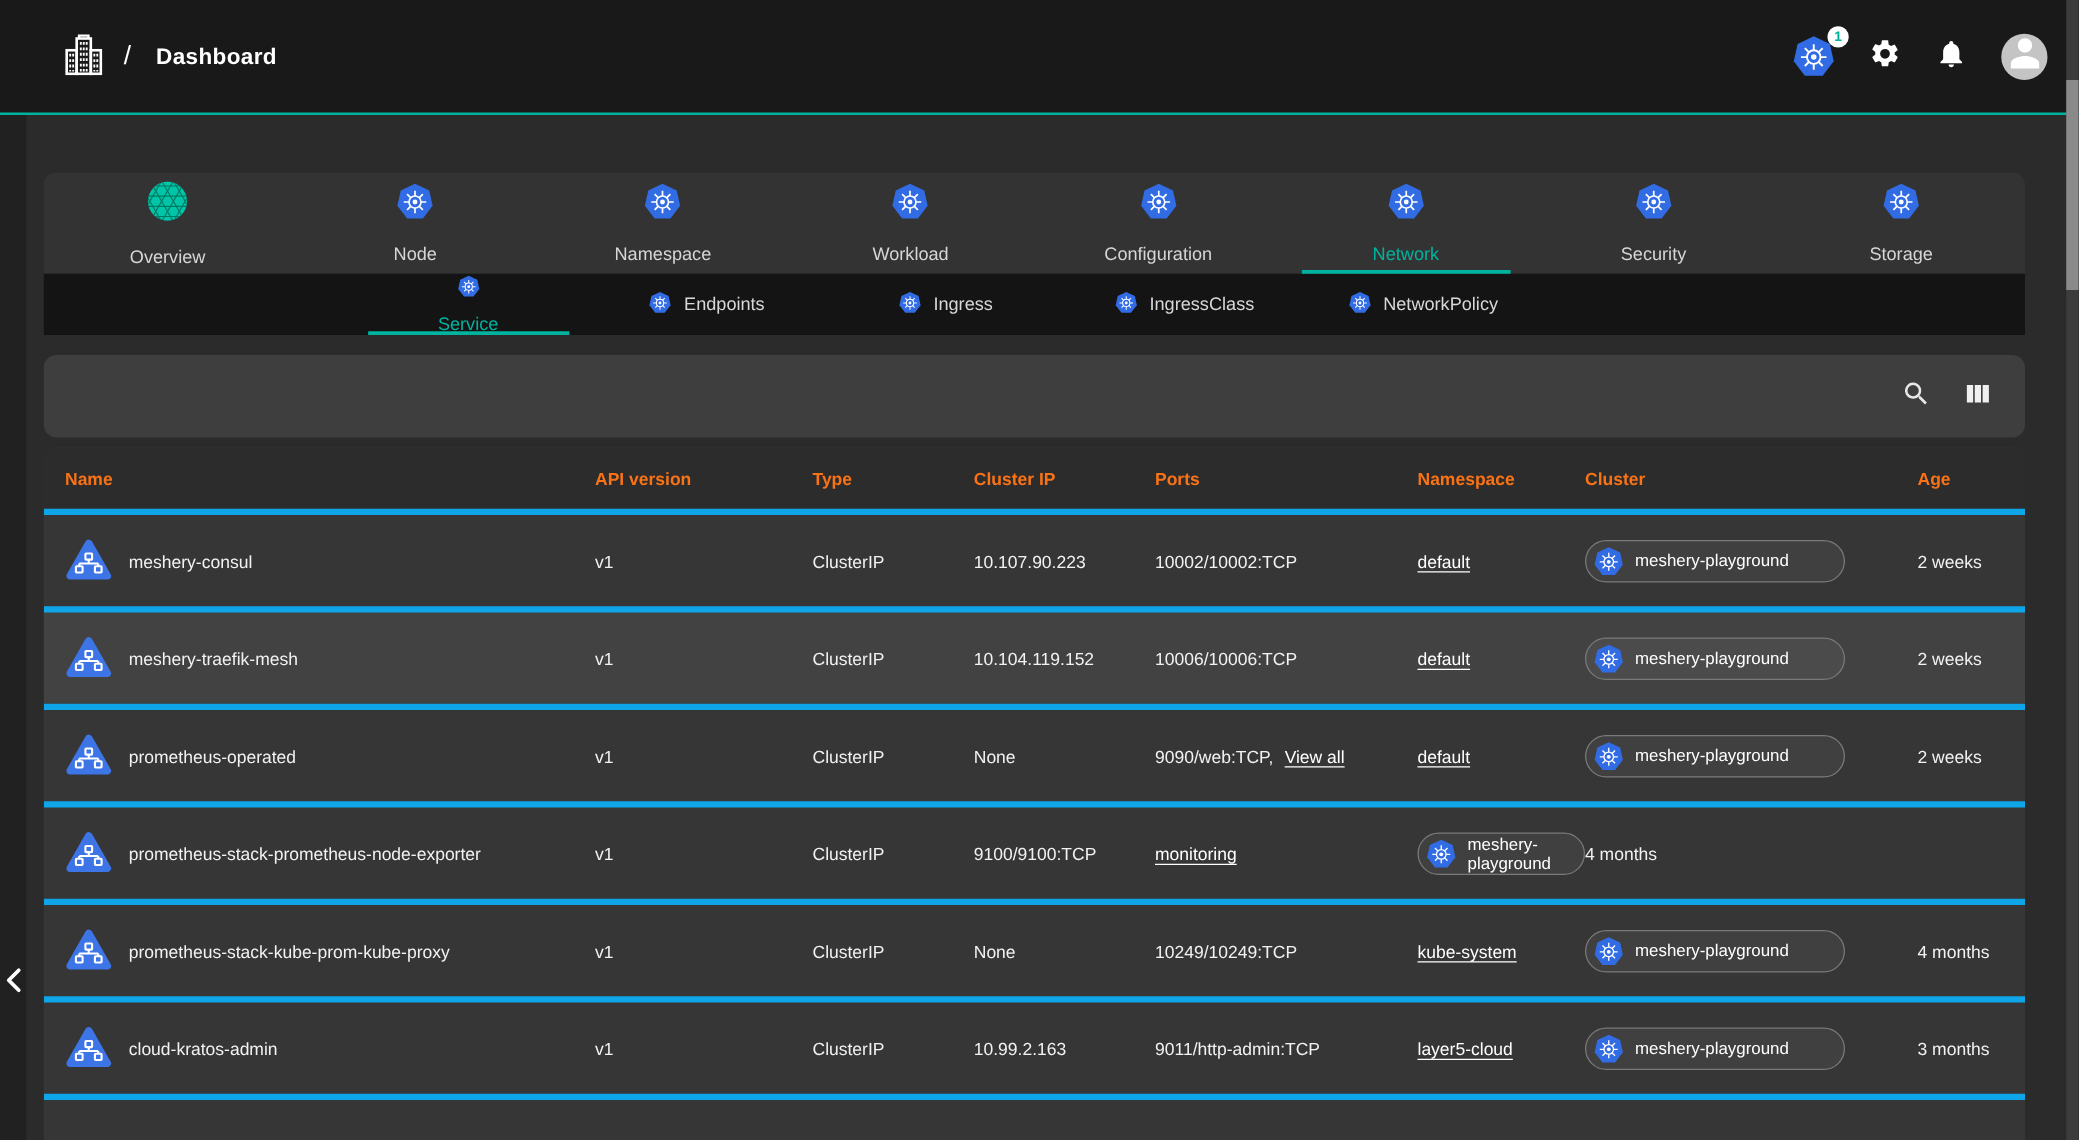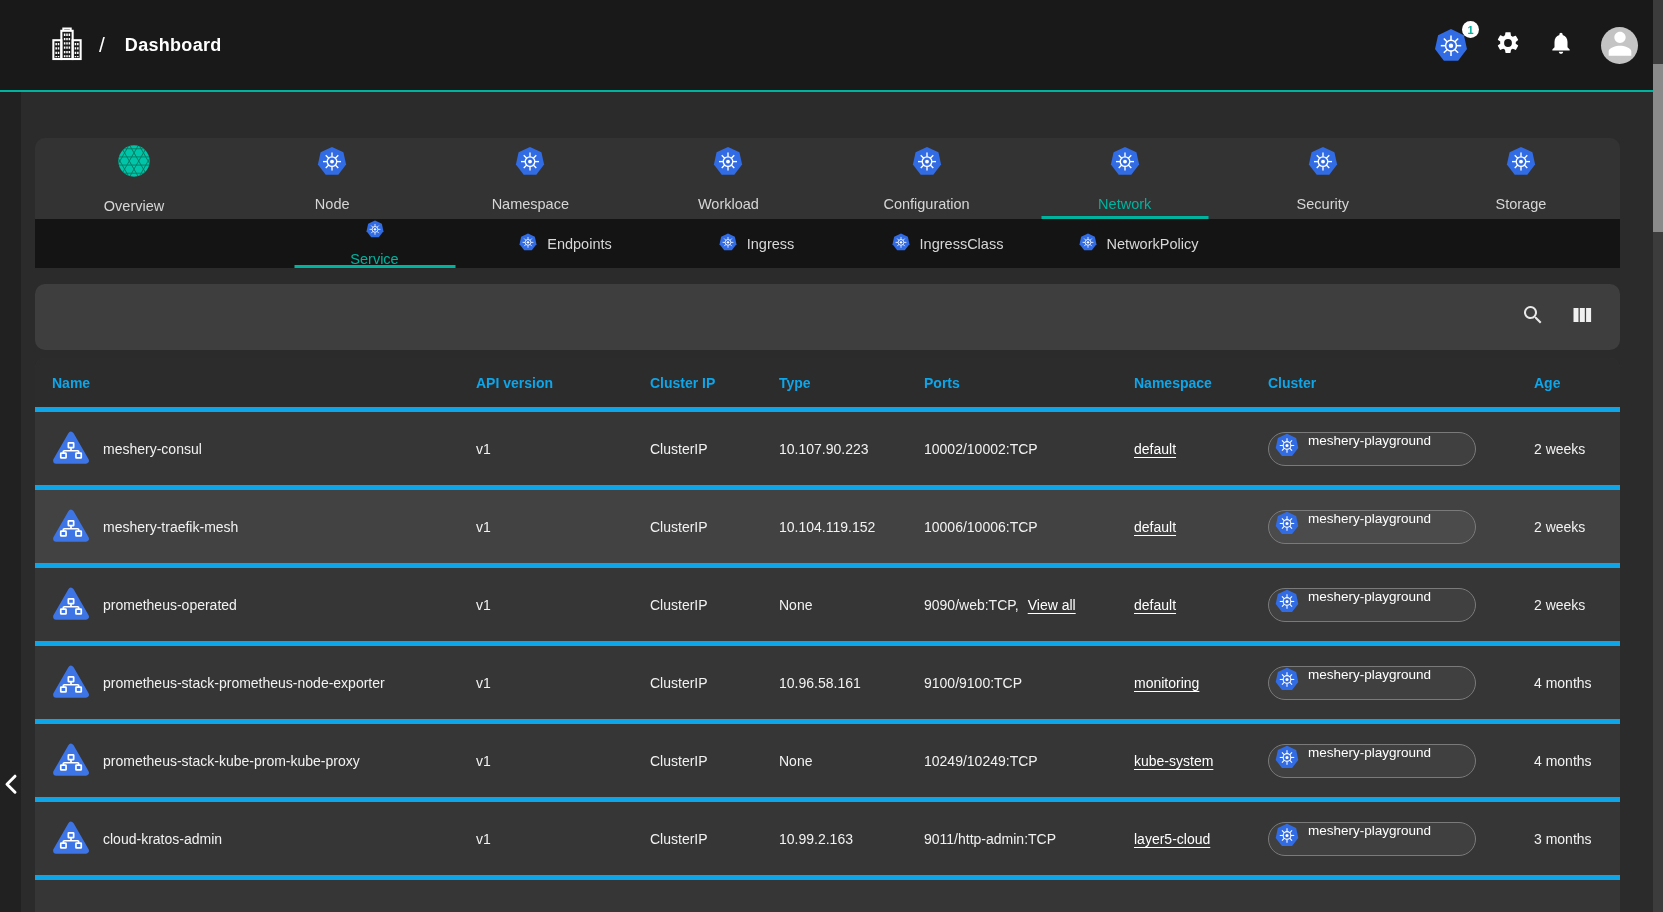--- a/index.html
+++ b/index.html
@@ -58,34 +58,34 @@
   .toolbar {
     margin-top:16px; height:66px; background:#3e3e3e; border-radius:10px;
     display:flex; align-items:center; justify-content:flex-end; gap:25px; padding-right:26px;
   }
   .tbtn { width:24px; height:24px; cursor:pointer; display:flex; align-items:center; justify-content:center; }
 
   
   .table-panel { margin-top:8px; background:#363636; border-radius:10px 10px 0 0; overflow:hidden; }
   .tgrid { display:grid; grid-template-columns:441px 174px 129px 145px 210px 134px 266px 86px; align-items:center; }
   .thead { background:#2c2c2c; height:49px; font-weight:700; font-size:15px; }
-  .thead .cell { color:#0ea5e9; }
+  .thead .cell { color:#f97316; }
   .trow { height:78px; border-top:5px solid #0ea5e9; background:#363636; cursor:pointer; }
   .trow.hl { background:#424242; }
   .trow.partial { height:150px; }
   .cell { display:flex; align-items:center; font-size:14px; color:#f2f2f2; height:100%; }
   .name-cell, .thead .cell:first-child { padding-left:17px; }
   .name-cell { gap:13px; }
   .svc { display:flex; flex:0 0 auto; }
   .ns-link, .plink { color:#fff; text-decoration:underline; text-underline-offset:3px; cursor:pointer; }
   .plink { margin-left:9px; }
   .chip {
     width:208px; height:34px; border:1px solid #7a7a7a; border-radius:17px;
     background:rgba(255,255,255,0.05);
-    display:flex; gap:9px; padding-left:6px; cursor:pointer;
+    display:flex; align-items:center; gap:9px; padding-left:6px; cursor:pointer;
   }
   .chip-label { font-size:13.5px; color:#fff; }
   .chip-ic { display:flex; }
 
   
   .scroll-track { position:absolute; right:0; top:0; width:10px; height:100%; background:#3c3c3c; z-index:5; }
   .scroll-thumb { position:absolute; right:0; top:64px; width:10px; height:168px; background:#8a8a8a; cursor:pointer; }
 </style>
 </head>
 <body>
@@ -437,22 +437,22 @@
             <rect x="9.8" y="5" width="5" height="14"></rect>
             <rect x="16.1" y="5" width="5" height="14"></rect>
           </svg></span>
     </div>
   </div>
 
   <div class="table-panel">
     <div class="tgrid thead" id="table-head">
         <div class="cell">Name</div>
         <div class="cell">API version</div>
+        <div class="cell">Type</div>
         <div class="cell">Cluster IP</div>
-        <div class="cell">Type</div>
         <div class="cell">Ports</div>
         <div class="cell">Namespace</div>
         <div class="cell">Cluster</div>
         <div class="cell">Age</div>
       </div>
     <div id="table-body">
         <div class="tgrid trow">
     <div class="cell name-cell">
       <span class="svc">
               <svg width="38" height="34.96" viewBox="0 0 100 92">
@@ -607,21 +607,20 @@
        <rect x="43" y="31" width="14" height="13" rx="1.5"></rect>
        <rect x="23" y="58" width="14" height="13" rx="1.5"></rect>
        <rect x="63" y="58" width="14" height="13" rx="1.5"></rect>
      </g>
               </svg>
             </span>
       <span>prometheus-stack-prometheus-node-exporter</span>
     </div>
     <div class="cell">v1</div>
     <div class="cell">ClusterIP</div>
-    <div class="cell">10.96.58.161</div>
     <div class="cell">
             <span>9100/9100:TCP</span>
           </div>
     <div class="cell">
             <a class="ns-link">monitoring</a>
           </div>
     <div class="cell">
             <span class="chip">
               <span class="chip-ic">
                 <svg width="24" height="24" viewBox="0 0 100 100">

